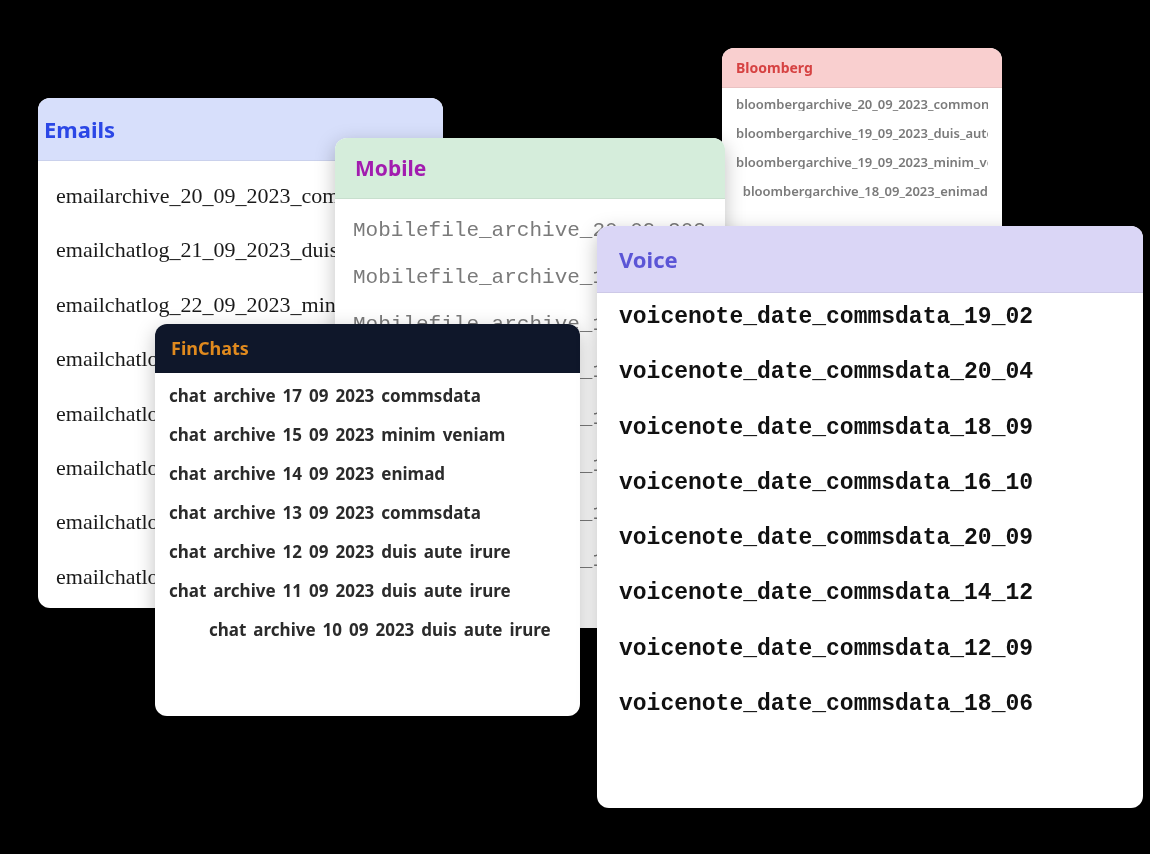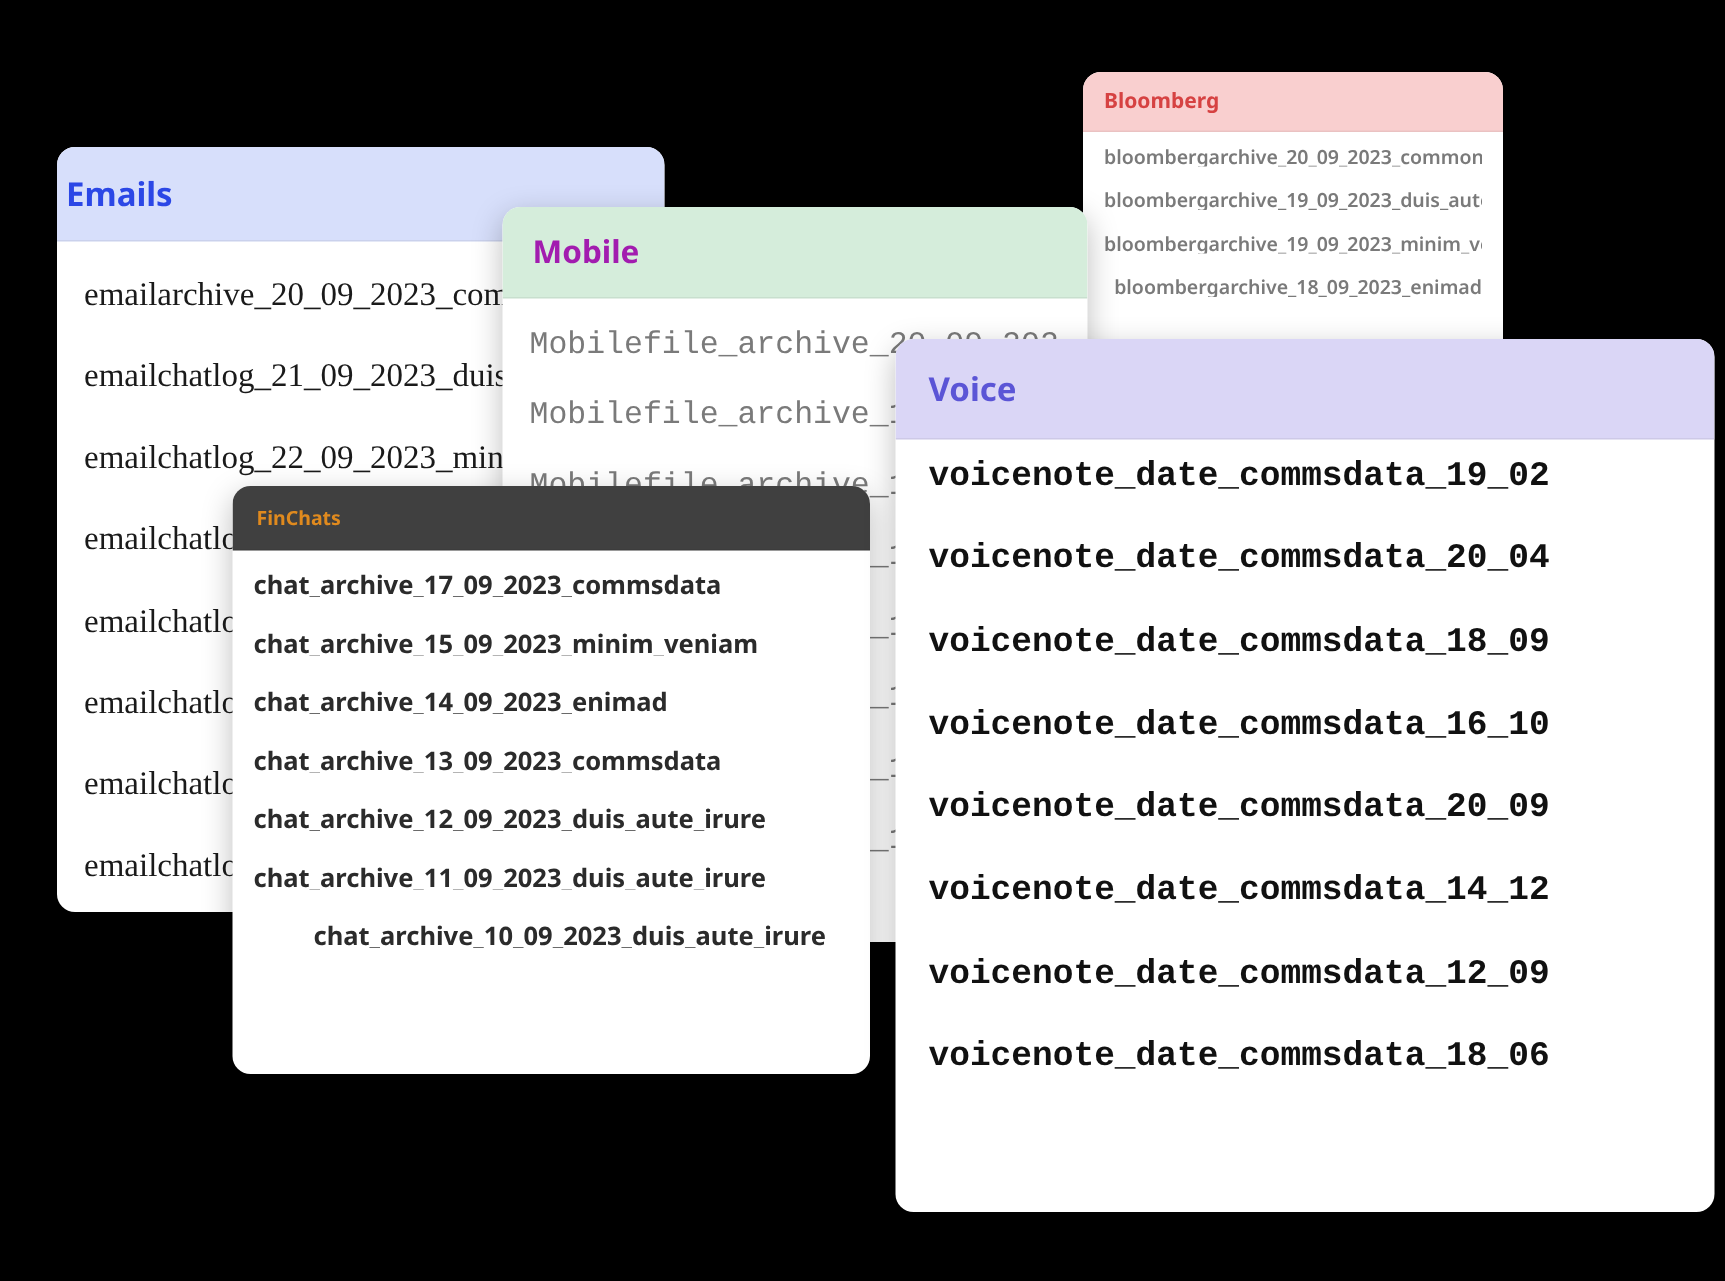--- a/index.html
+++ b/index.html
@@ -77,21 +77,21 @@
     font-size: 13px;
     color: #7a7a7a;
     font-weight: 600;
     line-height: 1;
     margin-bottom: 16px;
   }
   .bloomberg .row:last-child { margin-bottom: 18px; text-align: right; }
 
   
   .finchats { left: 155px; top: 324px; width: 425px; height: 392px; z-index: 3; }
-  .finchats .card-header { background: #404040; color: #e08a1e; font-size: 13px; font-weight: 700; padding: 12px 16px; }
+  .finchats .card-header { background: #0f172a; color: #e08a1e; font-size: 18px; font-weight: 700; padding: 12px 16px; }
   .finchats .card-body { padding-top: 14px; padding-left: 14px; padding-right: 14px; }
   .finchats .row {
     font-family: system-ui, -apple-system, Arial, sans-serif;
     font-size: 17px;
     color: #2b2b2b;
     font-weight: 700;
     line-height: 1;
     margin-bottom: 22px;
   }
   .finchats .row:last-child { margin-bottom: 0; margin-left: 40px; }

